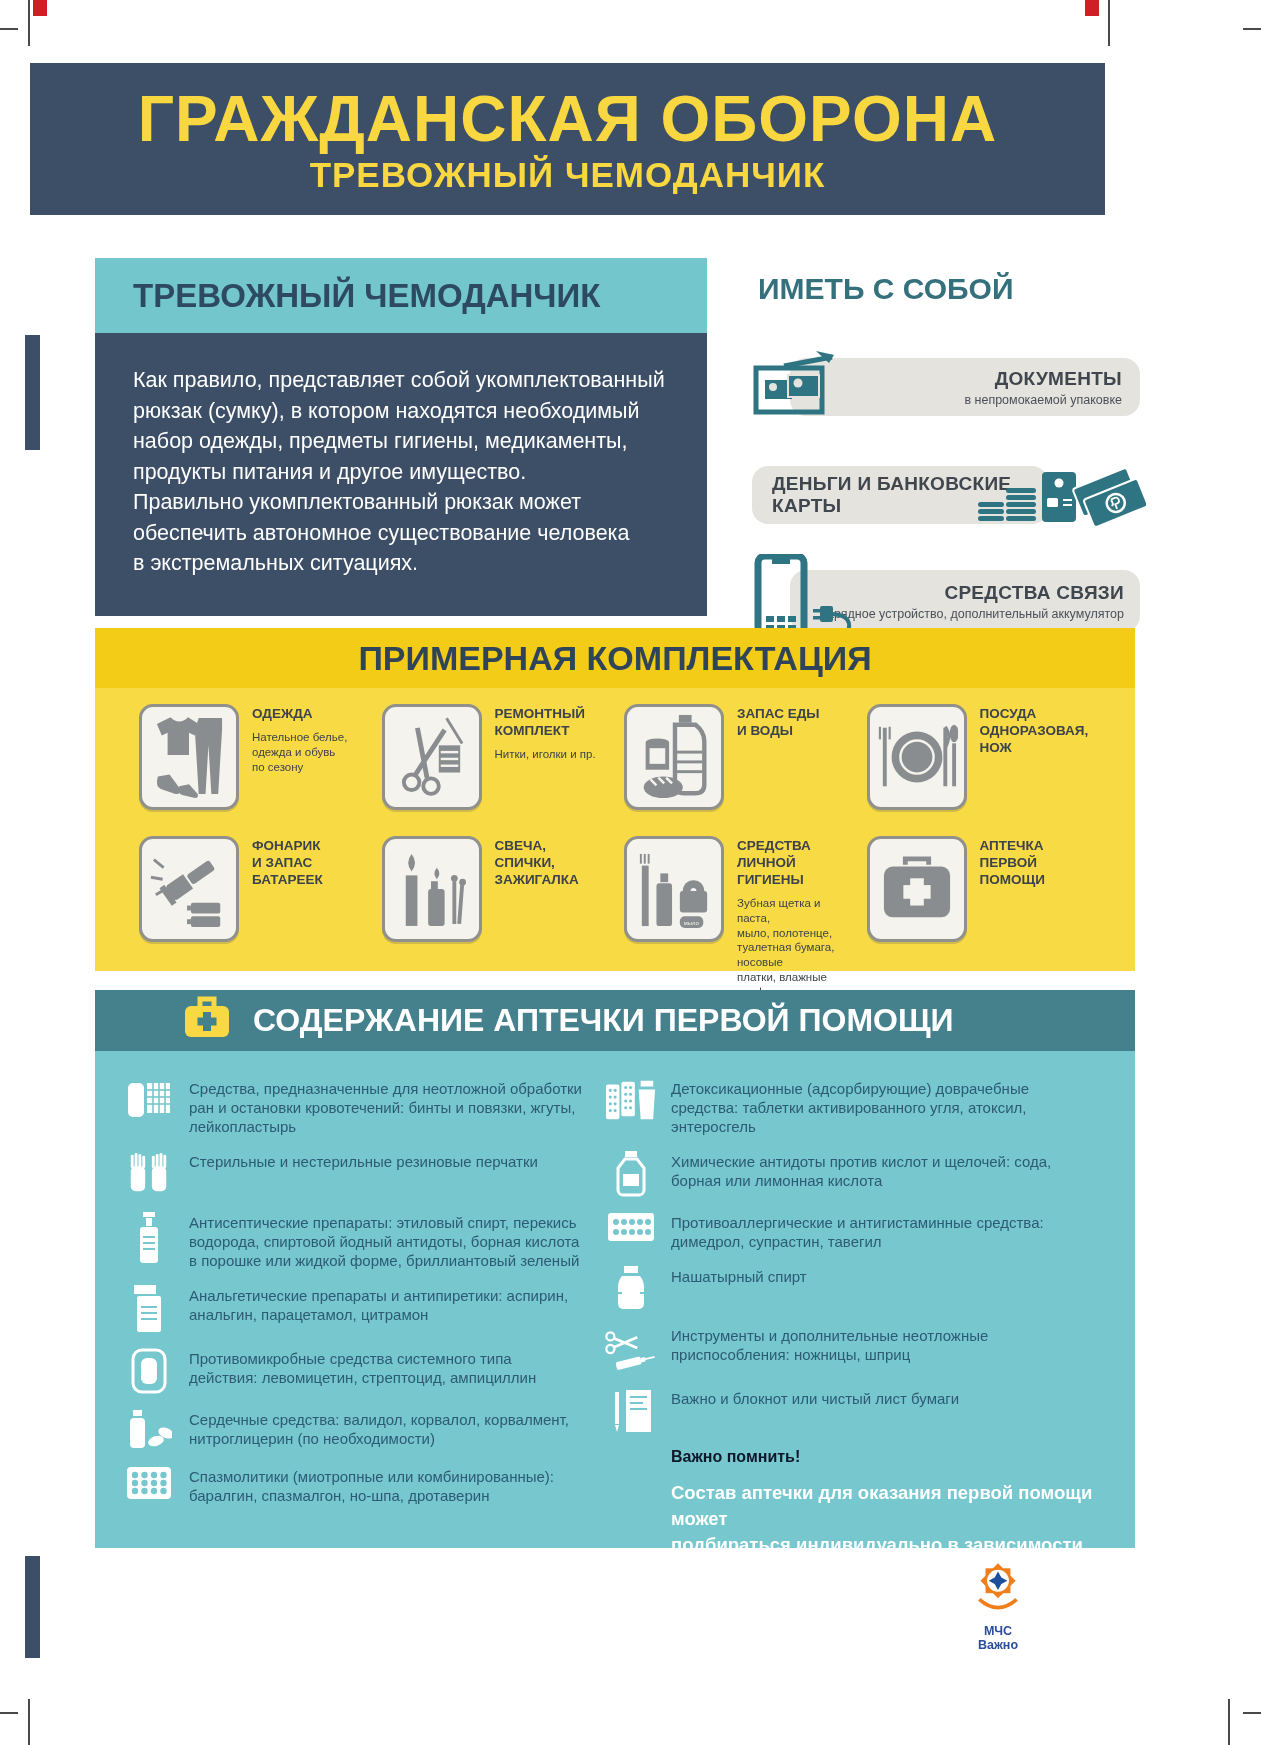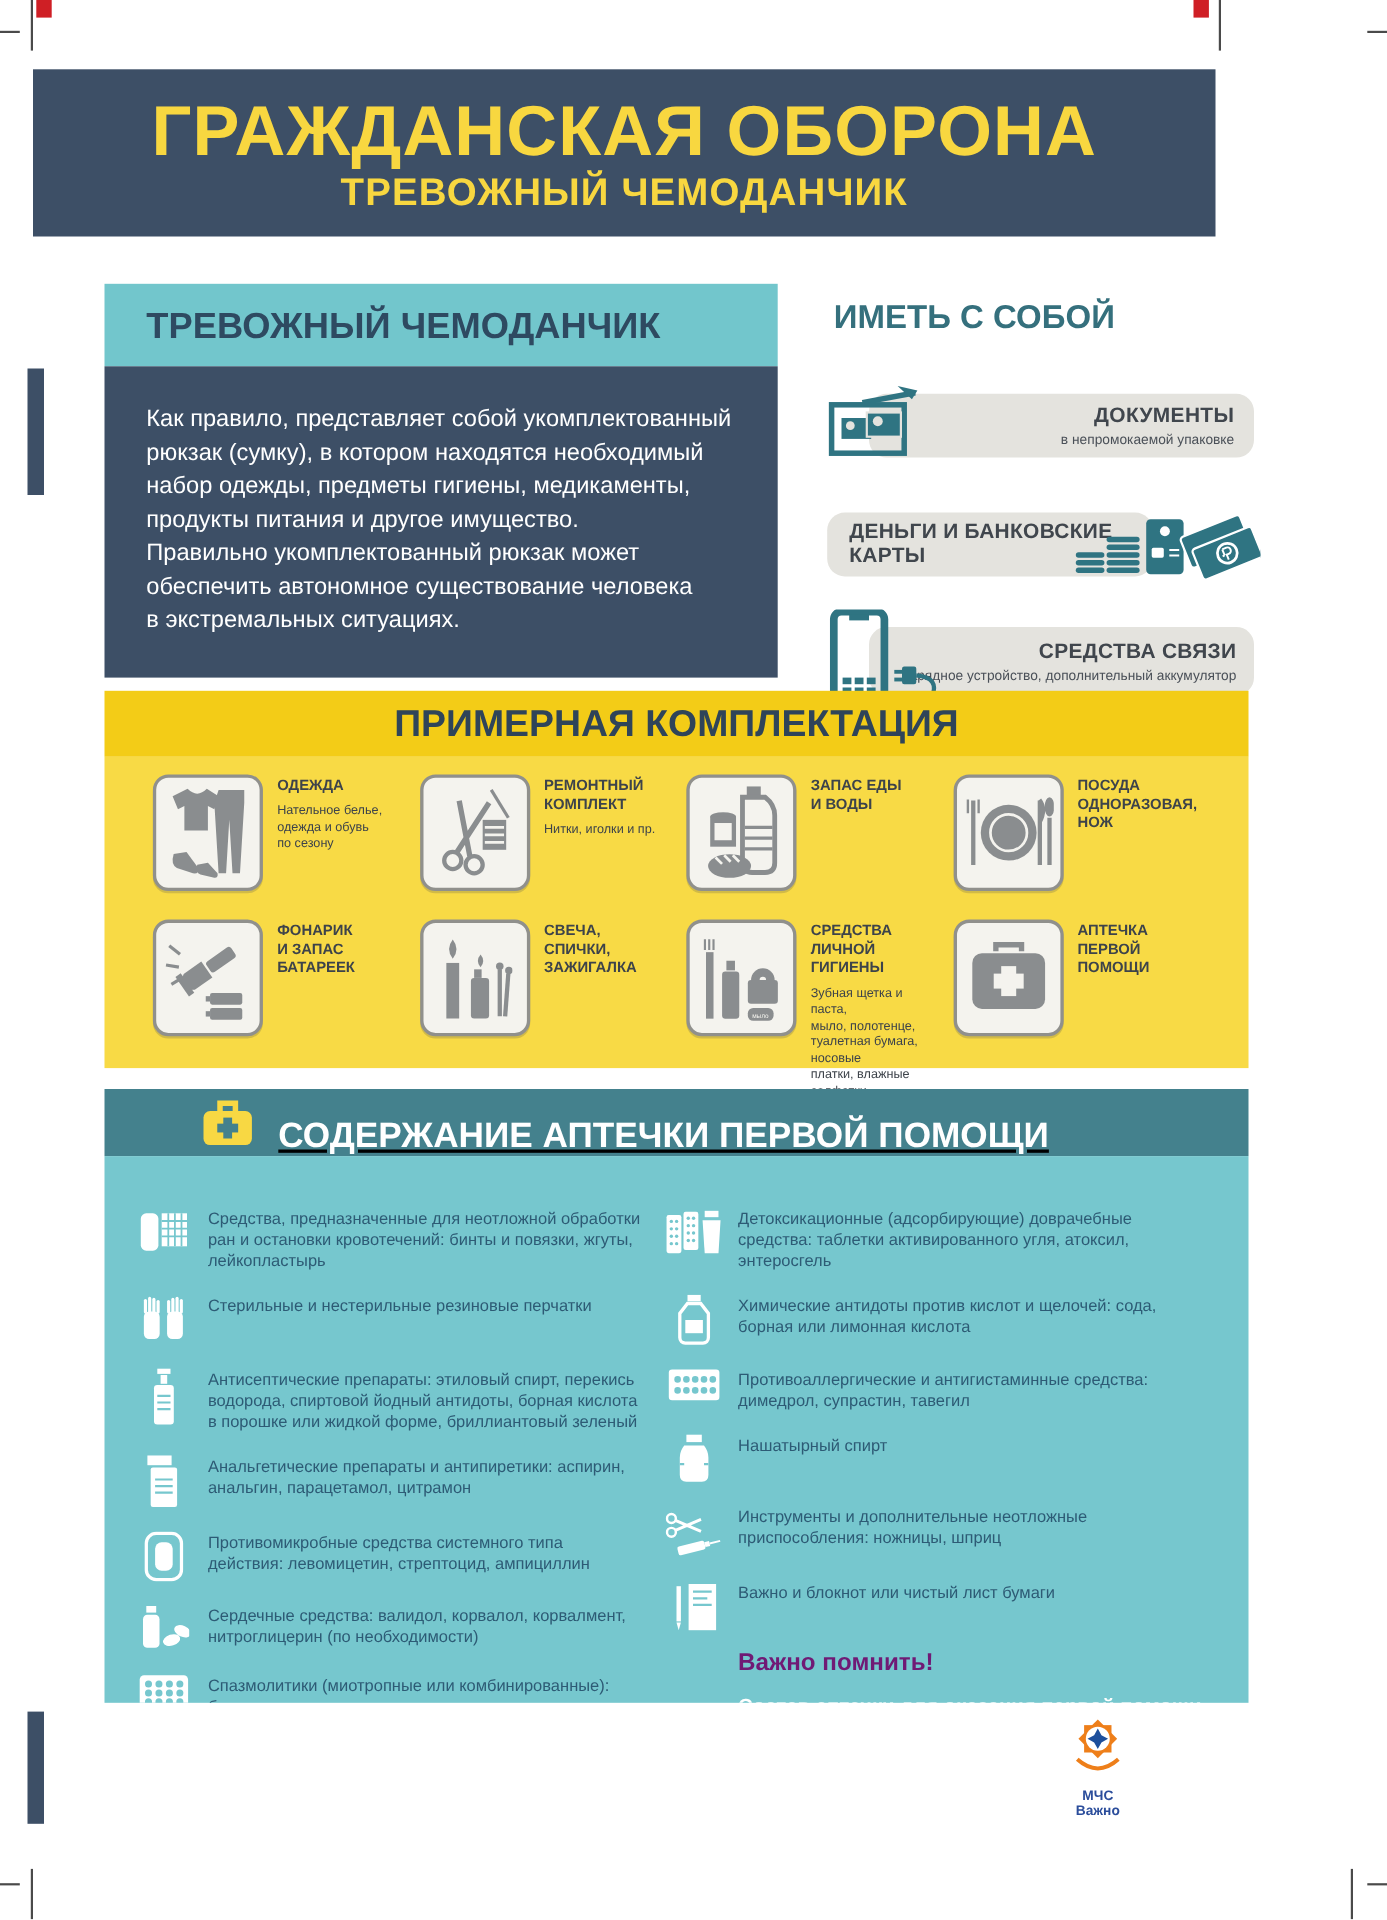--- a/index.html
+++ b/index.html
@@ -41,29 +41,29 @@
   .kit-grid{display:grid;grid-template-columns:repeat(4,1fr);column-gap:14px;row-gap:26px;align-items:start;}
   .kit-item{display:flex;gap:13px;}
   .kit-tile{width:94px;height:100px;background:#f4f3ee;border:3px solid #90908c;border-radius:14px;flex:none;
             display:flex;align-items:center;justify-content:center;color:#8a8d8f;box-shadow:0 2px 0 rgba(90,90,80,.25);}
   .kit-text{padding-top:2px;color:#3d434a;}
   .kit-title{font-weight:700;font-size:13.5px;line-height:1.25;}
   .kit-sub{font-size:11.5px;line-height:1.3;margin-top:7px;}
 
   
   .fa{position:absolute;left:95px;top:990px;width:1040px;height:558px;}
-  .fa-bar{height:61px;background:#44818d;display:flex;align-items:flex-end;padding-left:88px;gap:22px;box-sizing:border-box;text-decoration:underline;}
+  .fa-bar{height:61px;background:#44818d;display:flex;align-items:center;padding-left:88px;gap:22px;box-sizing:border-box;}
   .fa-bar span{color:#ffffff;font-size:32px;font-weight:800;}
   .fa-body{background:#76c7ce;height:497px;box-sizing:border-box;padding:26px 10px 0 28px;overflow:hidden;
            display:grid;grid-template-columns:482px 1fr;}
-  .fa-item{display:flex;gap:14px;margin-bottom:14px;margin-top:20px;}
+  .fa-item{display:flex;gap:14px;margin-bottom:14px;}
   .fa-ic{width:52px;flex:none;display:flex;justify-content:center;align-items:flex-start;padding-top:1px;}
   .fa-text{color:#2d5b75;font-size:15px;line-height:1.27;padding-top:2px;}
   .note{margin:10px 0 0 66px;}
-  .note-title{color:#701a75;font-weight:800;font-size:22px;margin:0;}
+  .note-title{color:#0f172a;font-weight:800;font-size:16px;margin:0;}
   .note-body{color:#fff;font-weight:700;font-size:18.5px;line-height:1.4;margin:14px 0 0 0;}
 
   
   .side-bar{position:absolute;background:#3d4f66;width:15px;}
   .emblem{position:absolute;left:963px;top:1560px;width:70px;text-align:center;}
   .emblem-label{color:#2b4d9b;font-size:12.5px;font-weight:700;margin-top:4px;}
 </style>
 </head>
 <body>
 

